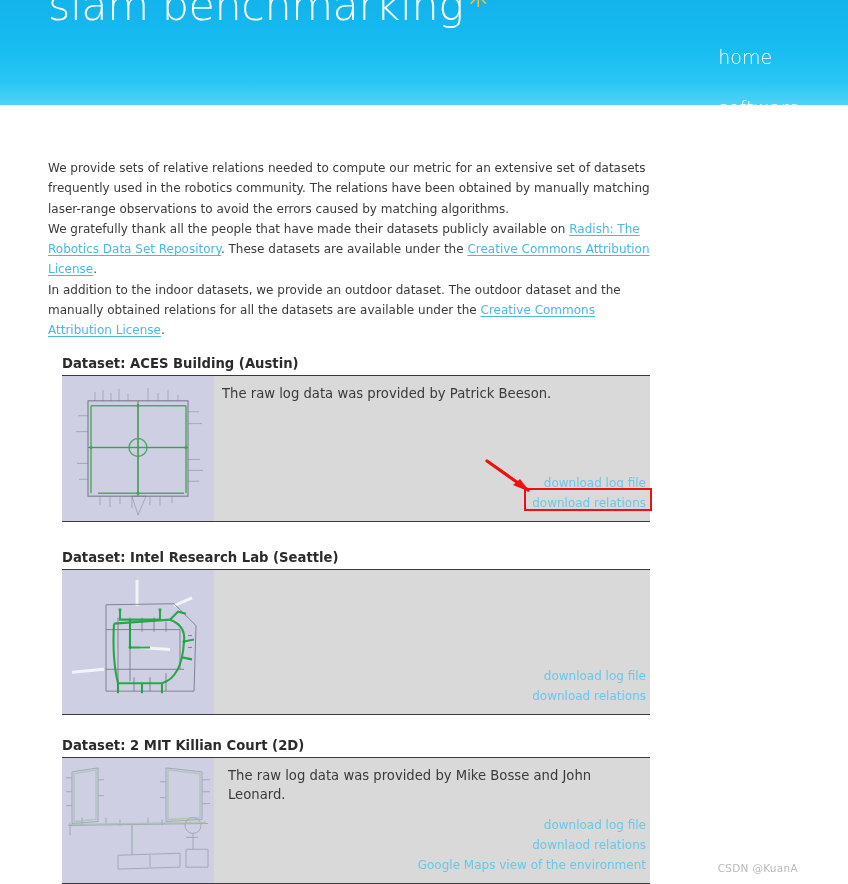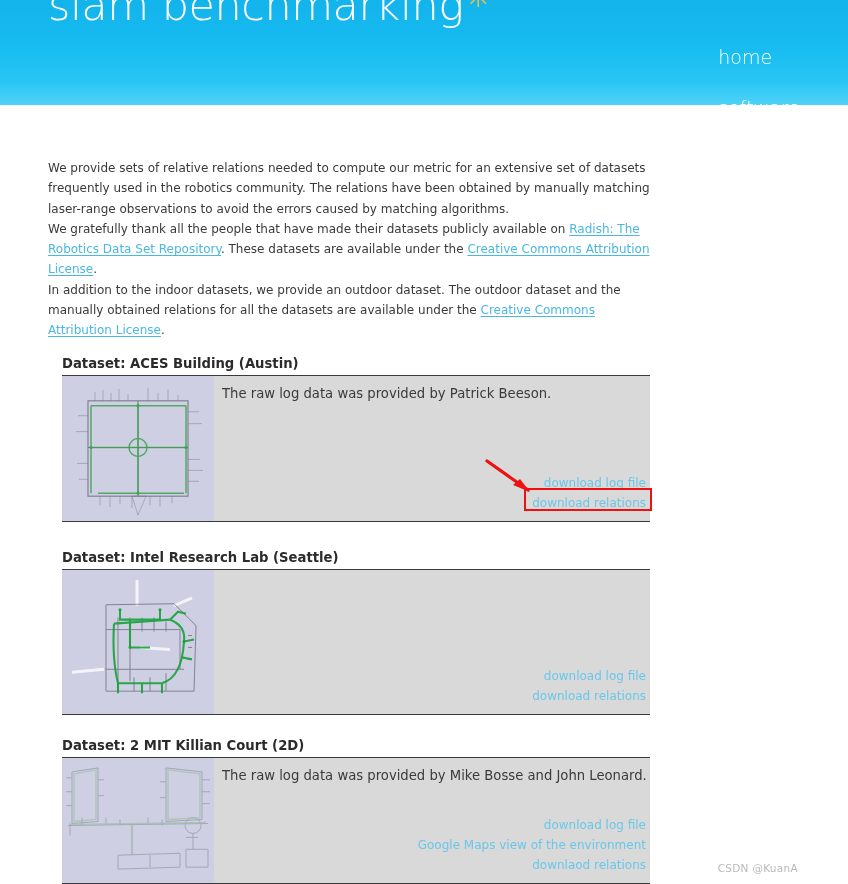--- a/index.html
+++ b/index.html
@@ -314,21 +314,21 @@
           <div class="ds-links">
             <a class="ds-link">download log file</a>
             <a class="ds-link">download relations</a>
           </div>
         </div>
       </div>
     </div>
 
     <div class="dataset" style="top:633px;">
       <div class="ds-title">Dataset: 2 MIT Killian Court (2D)</div>
-      <div class="ds-panel" style="height:126px;">
+      <div class="ds-panel" style="height:126px;gap:6px;">
         <div class="ds-thumb">
           <svg viewBox="0 0 152 126" preserveAspectRatio="none" aria-hidden="true">
             <rect x="0" y="0" width="152" height="126" fill="#cfcfe4"></rect>
             <g stroke="#8a8aa0" stroke-width="1" fill="none" opacity="0.62">
               <path d="M10 14 L36 10 L36 64 L10 66 Z"></path>
               <path d="M104 10 L140 14 L140 62 L104 64 Z"></path>
               <path d="M6 68 L146 66"></path>
               <path d="M70 68 L70 98"></path>
               <path d="M56 98 L118 96 L118 110 L56 112 Z"></path>
               <path d="M88 98 L88 110"></path>
@@ -345,22 +345,22 @@
               <path d="M106 12 L138 16 L138 60 L106 62 Z"></path>
               <path d="M8 67 L144 65"></path>
               <path d="M70 67 L70 97"></path>
             </g>
           </svg>
         </div>
         <div class="ds-body">
           <div class="ds-desc">The raw log data was provided by Mike Bosse and John Leonard.</div>
           <div class="ds-links">
             <a class="ds-link">download log file</a>
+            <a class="ds-link">downlaod relations</a>
             <a class="ds-link">Google Maps view of the environment</a>
-            <a class="ds-link">downlaod relations</a>
           </div>
         </div>
       </div>
     </div>
 
   </div>
 
   <div class="annot-box" style="left:524px; top:488px; width:128px; height:23px;"></div>
 
   <svg class="annot-arrow" style="left:484px; top:458px; width:60px; height:40px;" viewBox="0 0 60 40">

